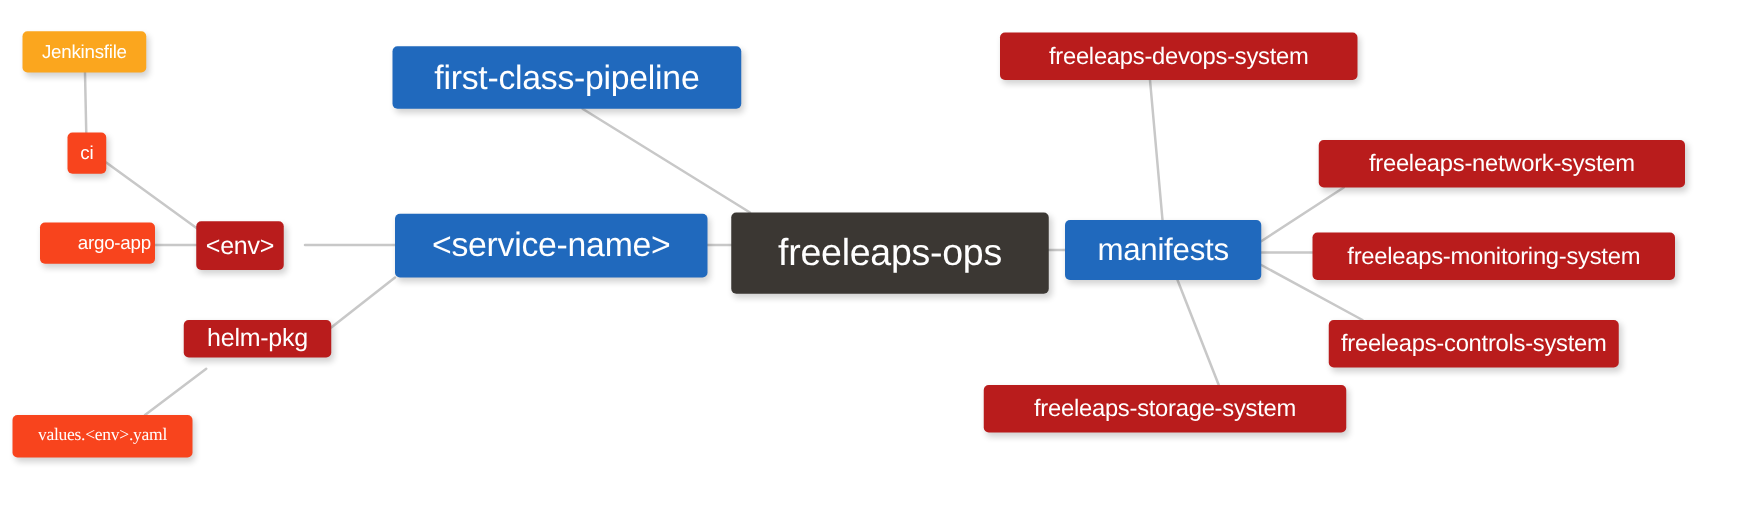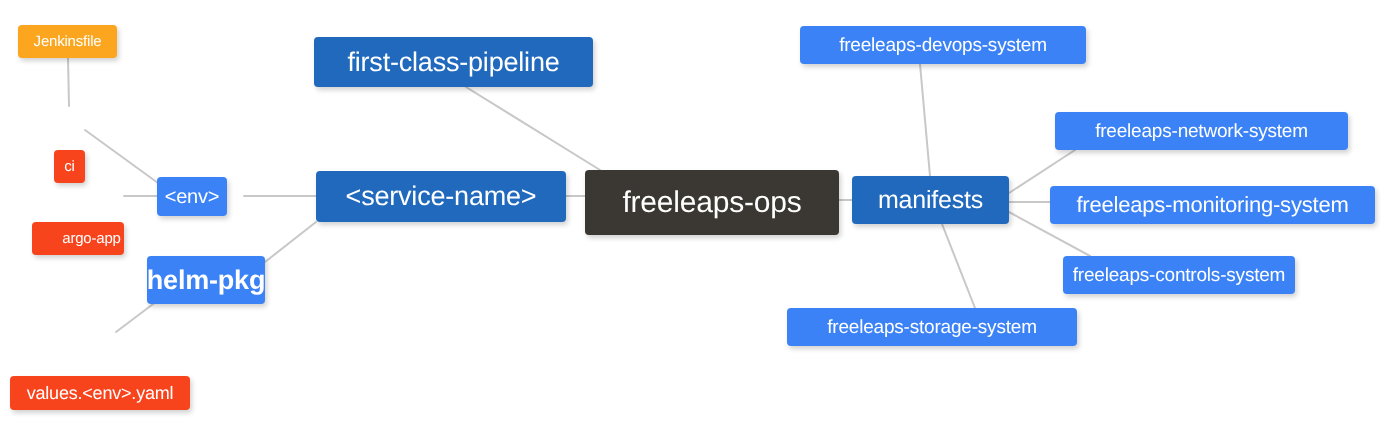--- a/index.html
+++ b/index.html
@@ -36,23 +36,23 @@
     border-radius: 4px;
     color: #ffffff;
     white-space: nowrap;
     line-height: 1;
     letter-spacing: -0.2px;
     box-shadow: 2px 3px 5px rgba(0,0,0,0.18);
     text-rendering: geometricPrecision;
   }
   .node-root      { background: #3b3733; }
   .node-blue      { background: #2069bd; }
-  .node-green     { background: #3b82f6; }
+  .node-green     { background: #b91c1c; }
   .node-orange    { background: #fba61e; }
-  .node-red       { background: #f8441d; margin-top: 44px; }
+  .node-red       { background: #f8441d; }
 </style>
 </head>
 <body>
 
 <div id="canvas">
   <svg id="edges" viewBox="0 0 1390 421" width="1390" height="421" aria-hidden="true">
       <line x1="68" y1="58" x2="69" y2="106" stroke="#c8c8c8" stroke-width="2" stroke-linecap="round"></line>
       <line x1="85" y1="130" x2="158" y2="183" stroke="#c8c8c8" stroke-width="2" stroke-linecap="round"></line>
       <line x1="124" y1="196" x2="157" y2="196" stroke="#c8c8c8" stroke-width="2" stroke-linecap="round"></line>
       <line x1="244" y1="196" x2="316" y2="196" stroke="#c8c8c8" stroke-width="2" stroke-linecap="round"></line>
@@ -65,25 +65,25 @@
       <line x1="1009" y1="193" x2="1075" y2="150" stroke="#c8c8c8" stroke-width="2" stroke-linecap="round"></line>
       <line x1="1009" y1="202" x2="1050" y2="202" stroke="#c8c8c8" stroke-width="2" stroke-linecap="round"></line>
       <line x1="1009" y1="212" x2="1090" y2="256" stroke="#c8c8c8" stroke-width="2" stroke-linecap="round"></line>
       <line x1="942" y1="224" x2="975" y2="308" stroke="#c8c8c8" stroke-width="2" stroke-linecap="round"></line>
     </svg>
   <div id="node-layer">
       <div class="node node-orange" style="left: 18px; top: 25px; width: 99px; height: 33px; font-size: 15px;">Jenkinsfile</div>
       <div class="node node-red" style="left: 54px; top: 106px; width: 31px; height: 33px; font-size: 15px;">ci</div>
       <div class="node node-red" style="left: 32px; top: 178px; width: 92px; height: 33px; font-size: 15px; padding-left: 27px;">argo-app</div>
       <div class="node node-green" style="left: 157px; top: 177px; width: 70px; height: 39px; font-size: 20px;">&lt;env&gt;</div>
-      <div class="node node-green" style="left: 147px; top: 256px; width: 118px; height: 48px; font-size: 27px; font-weight: bold;">helm-pkg</div>
-      <div class="node node-red" style="left: 10px; top: 332px; width: 180px; height: 34px; font-size: 18px;">values.&lt;env&gt;.yaml</div>
+      <div class="node node-green" style="left: 147px; top: 256px; width: 118px; height: 30px; font-size: 20px;">helm-pkg</div>
+      <div class="node node-red" style="left: 10px; top: 332px; width: 144px; height: 34px; font-size: 14px; font-family: Liberation Serif, serif;">values.&lt;env&gt;.yaml</div>
       <div class="node node-blue" style="left: 314px; top: 37px; width: 279px; height: 50px; font-size: 27px;">first-class-pipeline</div>
       <div class="node node-blue" style="left: 316px; top: 171px; width: 250px; height: 51px; font-size: 27px;">&lt;service-name&gt;</div>
       <div class="node node-root" style="left: 585px; top: 170px; width: 254px; height: 65px; font-size: 30px;">freeleaps-ops</div>
       <div class="node node-blue" style="left: 852px; top: 176px; width: 157px; height: 48px; font-size: 25px;">manifests</div>
       <div class="node node-green" style="left: 800px; top: 26px; width: 286px; height: 38px; font-size: 19px;">freeleaps-devops-system</div>
       <div class="node node-green" style="left: 1055px; top: 112px; width: 293px; height: 38px; font-size: 19px;">freeleaps-network-system</div>
-      <div class="node node-green" style="left: 1050px; top: 186px; width: 325px; height: 38px; font-size: 22px;">freeleaps-monitoring-system</div>
+      <div class="node node-green" style="left: 1050px; top: 186px; width: 290px; height: 38px; font-size: 19px;">freeleaps-monitoring-system</div>
       <div class="node node-green" style="left: 1063px; top: 256px; width: 232px; height: 38px; font-size: 19px;">freeleaps-controls-system</div>
       <div class="node node-green" style="left: 787px; top: 308px; width: 290px; height: 38px; font-size: 19px;">freeleaps-storage-system</div>
     </div>
 </div>
 
 </body></html>

